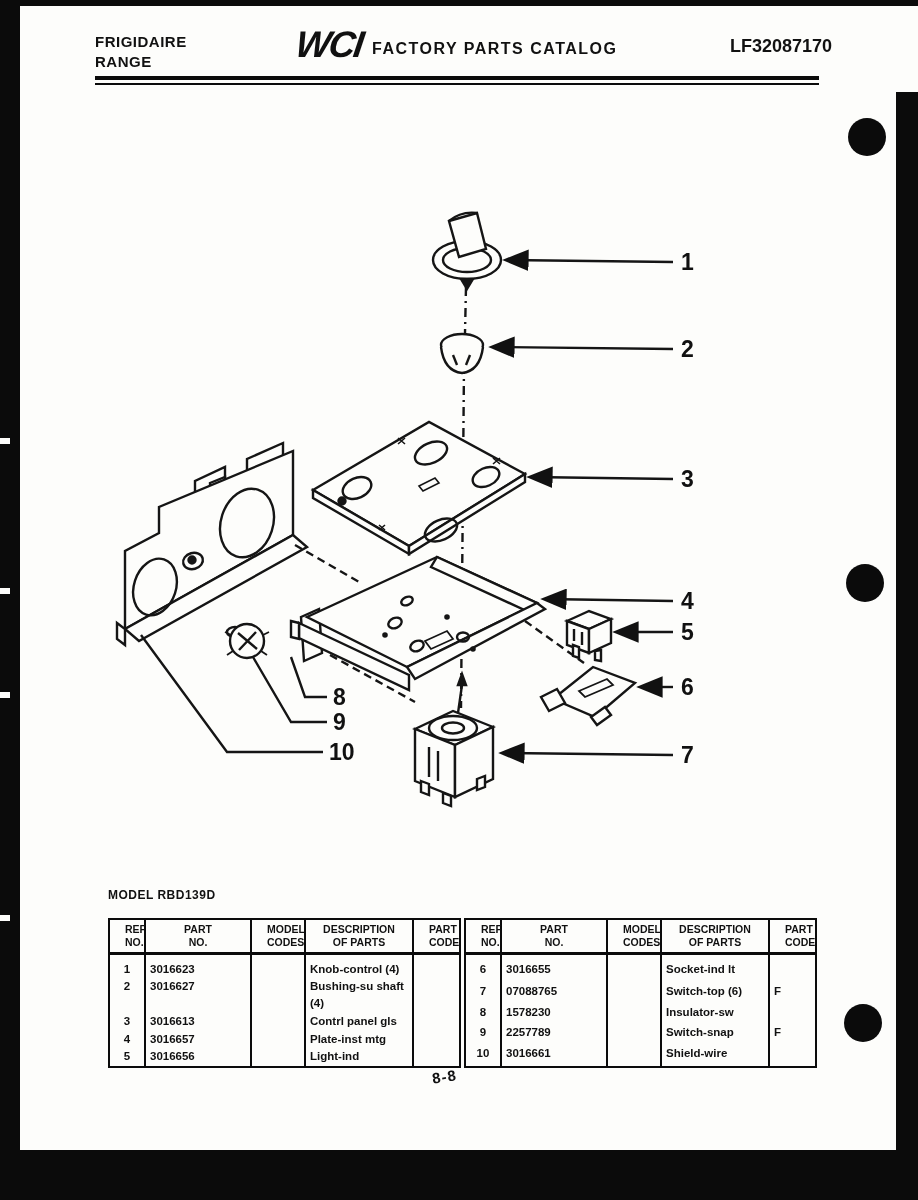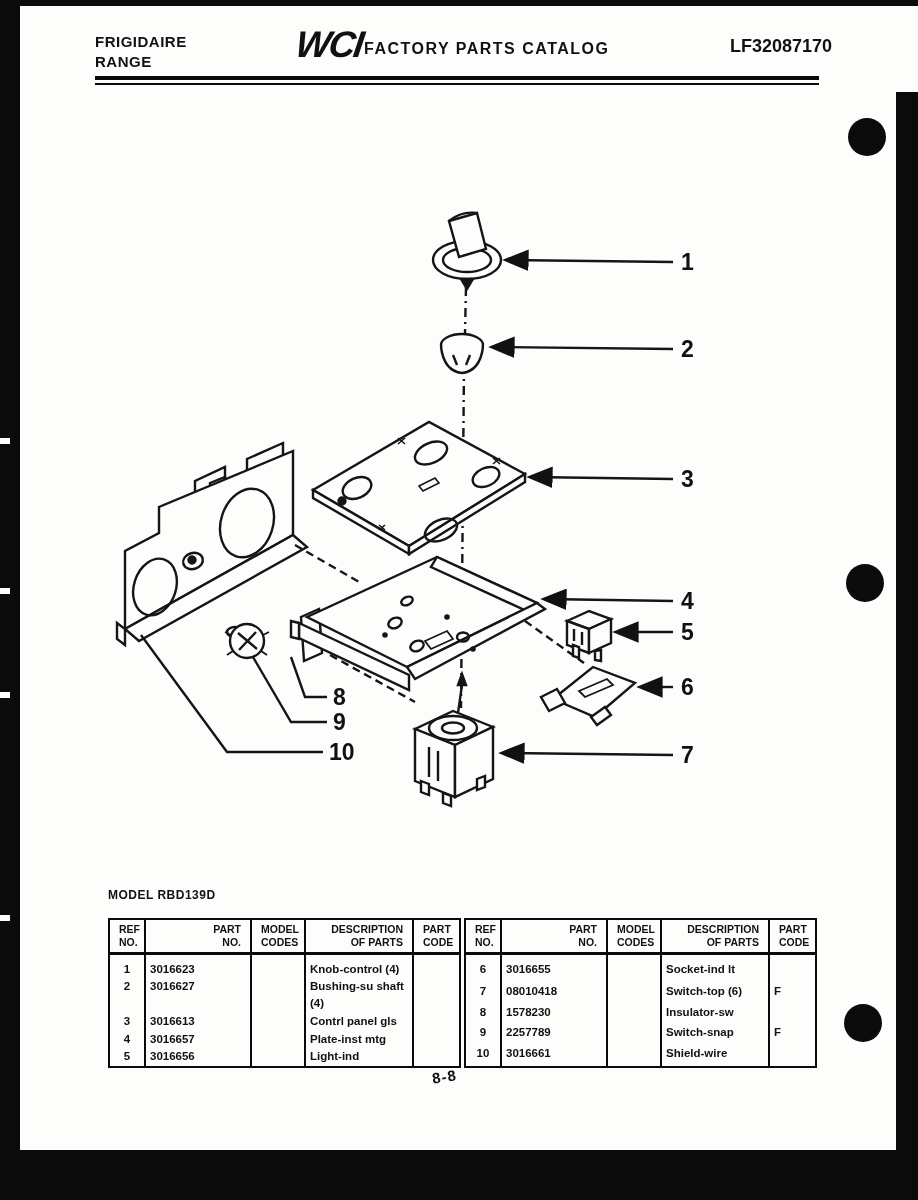--- a/index.html
+++ b/index.html
@@ -17,37 +17,37 @@
   .edge { position:absolute; background:#0b0b0b; }
   .edge-top { left:0; top:0; width:918px; height:6px; }
   .edge-left { left:0; top:0; width:20px; height:1200px; }
   .edge-right { left:896px; top:92px; width:22px; height:1108px; }
   .edge-bottom { left:0; top:1150px; width:918px; height:50px; }
   .notch { position:absolute; background:#fdfdfb; width:10px; height:6px; left:0; }
   .punch-hole { position:absolute; width:38px; height:38px; background:#0b0b0b; border-radius:50%; }
   
   .brand { position:absolute; left:95px; top:32px; font-size:15px; font-weight:bold; line-height:1.3; letter-spacing:.5px; }
   .logo { position:absolute; left:296px; top:24px; font-size:37px; font-weight:bold; font-style:italic; letter-spacing:-2px; transform:skewX(-8deg); }
-  .catalog-title { position:absolute; left:364px; top:40px; font-size:16px; font-weight:bold; letter-spacing:1.5px; }
+  .catalog-title { position:absolute; left:372px; top:40px; font-size:16px; font-weight:bold; letter-spacing:1.5px; }
   .doc-number { position:absolute; left:730px; top:36px; font-size:18px; font-weight:bold; }
   .ruleblock { position:absolute; left:95px; top:76px; width:724px; }
   .ruleblock .r1 { height:4px; background:#0b0b0b; }
   .ruleblock .r2 { height:2px; background:#0b0b0b; margin-top:3px; }
   
   .diagram { position:absolute; left:95px; top:205px; width:660px; height:660px; }
   .diagram svg { width:100%; height:100%; }
   .diagram text { font-family:"Liberation Sans",sans-serif; font-weight:bold; font-size:23px; fill:#111; }
   
   .model-label { position:absolute; left:108px; top:888px; font-size:12px; font-weight:bold; letter-spacing:.5px; }
   .parts-table { position:absolute; left:108px; top:918px; width:706px; display:flex; gap:3px; }
   table { border-collapse:collapse; table-layout:fixed; width:351px; height:150px; }
   table, th, td { border:2px solid #0b0b0b; }
   thead th {
-    font-size:10.5px; font-weight:bold; text-align:right; vertical-align:top;
-    padding:3px 9px; line-height:1.2; border-bottom:3px solid #0b0b0b; height:34px;
+    font-size:10.5px; font-weight:bold; text-align:center; vertical-align:top;
+    padding:3px 15px; line-height:1.2; border-bottom:3px solid #0b0b0b; height:34px;
   }
   tbody td { border-top:none; border-bottom:none; font-size:11.5px; font-weight:bold;
     padding:0 4px; vertical-align:top; line-height:1.45; }
   tbody tr:first-child td { padding-top:6px; }
   tr.filler td { height:auto; }
   col.c-ref { width:36px; } col.c-part { width:106px; } col.c-codes { width:54px; }
   col.c-desc { width:108px; } col.c-code { width:47px; }
   td.t-ref { text-align:center; }
   
   .page-number { position:absolute; left:432px; top:1068px; font-size:15px; font-weight:bold; transform:rotate(-9deg); letter-spacing:1px; }
@@ -333,21 +333,21 @@
       <tbody>
         <tr>
           <td class="t-ref">6</td>
           <td>3016655</td>
           <td></td>
           <td>Socket-ind lt</td>
           <td></td>
         </tr>
         <tr>
           <td class="t-ref">7</td>
-          <td>08010418</td>
+          <td>07088765</td>
           <td></td>
           <td>Switch-top (6)</td>
           <td>F</td>
         </tr>
         <tr>
           <td class="t-ref">8</td>
           <td>1578230</td>
           <td></td>
           <td>Insulator-sw</td>
           <td></td>

